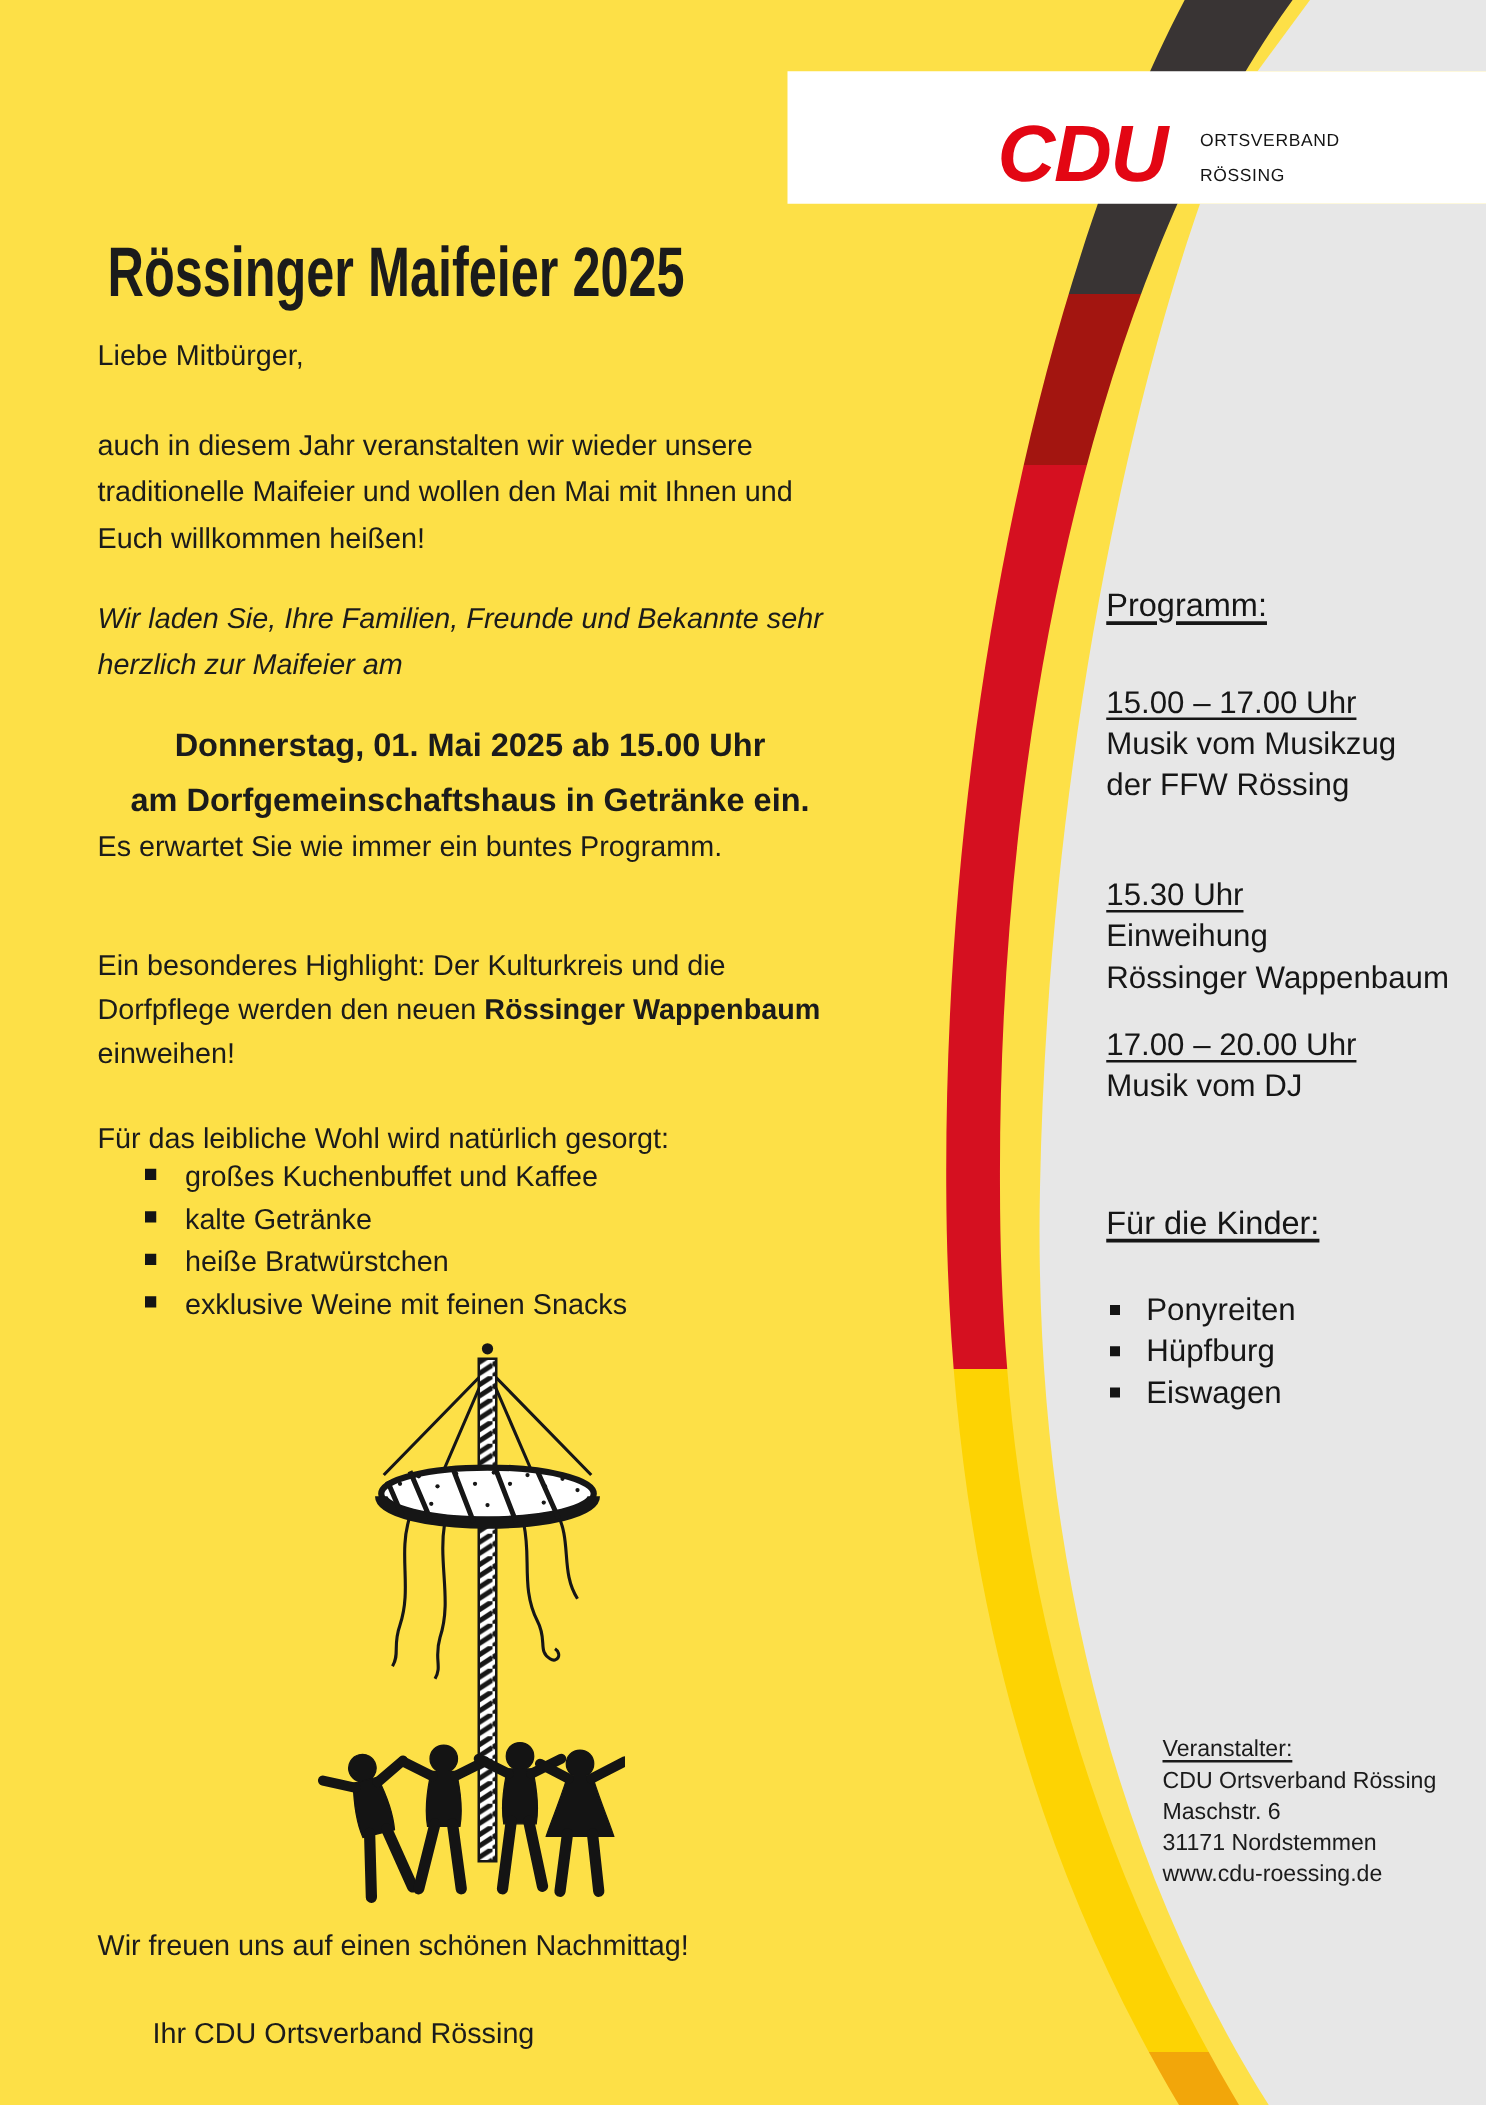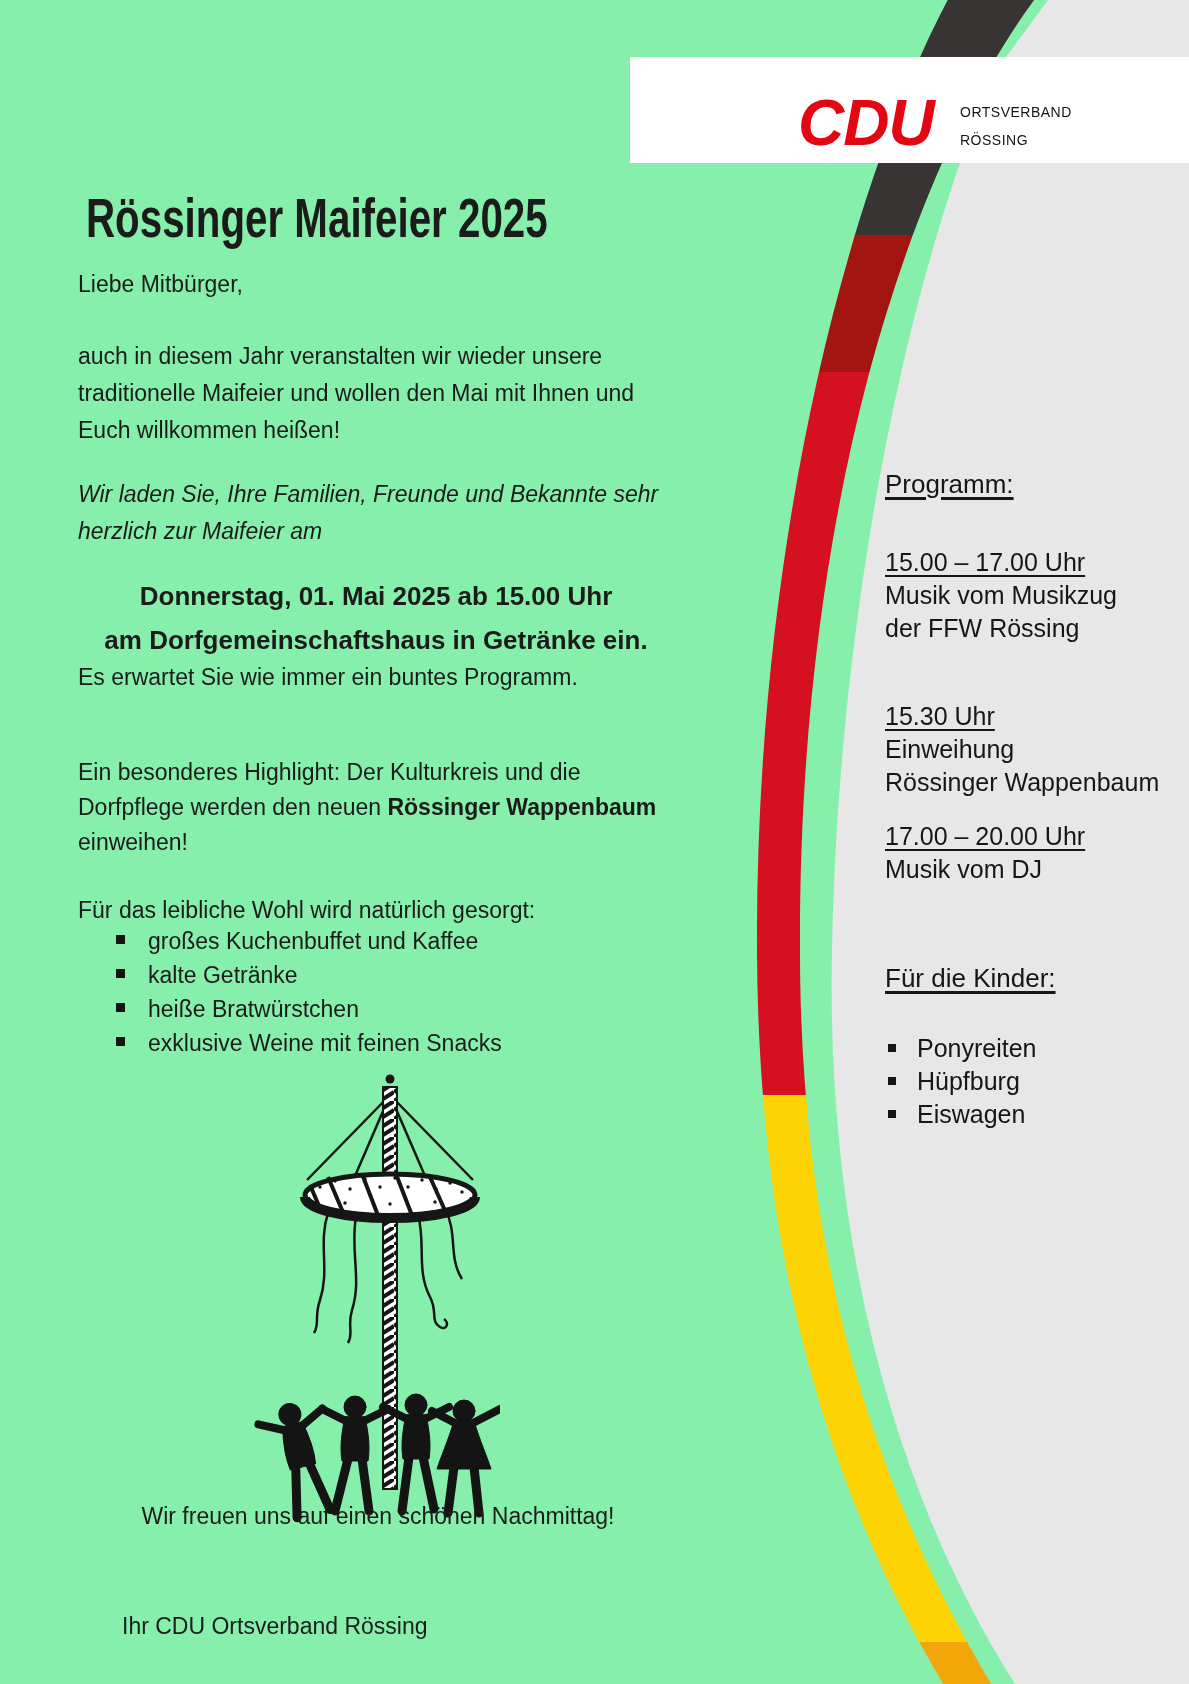--- a/index.html
+++ b/index.html
@@ -1,16 +1,16 @@
 <!DOCTYPE html>
 <html><head>
 <meta charset="utf-8">
 <style>
   html,body{margin:0;padding:0;background:#fff;}
-  .page{position:relative;width:1189px;height:1684px;background:#86efac;overflow:hidden;
+  .page{position:relative;width:1189px;height:1684px;background:#fde047;overflow:hidden;
         font-family:"Liberation Sans", sans-serif;color:#1b1b1b;}
   .abs{position:absolute;}
   .bg{position:absolute;left:0;top:0;width:1189px;height:1684px;}
   
   .cdu{left:798px;top:91px;font-size:64px;font-weight:bold;font-style:italic;
        color:#e30613;line-height:64px;letter-spacing:-1px;}
   .org{left:960px;top:98px;font-size:14px;line-height:28px;letter-spacing:.5px;color:#141414;}
   
   .title{left:86px;top:150px;font-size:56px;font-weight:bold;line-height:60px;
          transform:scaleX(.72);transform-origin:left top;white-space:nowrap;}
@@ -19,21 +19,21 @@
   .para1{top:338px;}
   .para2{top:476px;font-style:italic;}
   .invite{left:56px;top:574px;width:640px;text-align:center;font-size:26px;
           font-weight:bold;line-height:44px;}
   .para3{top:659px;}
   .highlight{top:755px;line-height:35px;}
   .foodintro{top:892px;}
   .foodlist{left:116px;top:924px;font-size:23px;line-height:34px;}
   .li{display:flex;align-items:flex-start;}
   .sq{width:9px;height:9px;background:#141414;margin:11px 23px 0 0;flex:none;}
-  .closing1{top:1498px;text-align:center;}
+  .closing1{top:1538px;}
   .closing2{top:1608px;margin-left:44px;}
   
   .sb{font-size:25px;line-height:33px;color:#161616;}
   .sbhead{font-size:26px;font-weight:normal;text-decoration:underline;
           text-decoration-thickness:2.5px;text-underline-offset:4px;}
   .time{text-decoration:underline;text-decoration-thickness:2px;text-underline-offset:4px;}
   .proghead{left:885px;top:468px;}
   .entry1{left:885px;top:546px;}
   .entry2{left:885px;top:684px;margin-top:16px;}
   .entry3{left:885px;top:820px;}
@@ -219,14 +219,21 @@
     <div class="li">
       <span class="sq"></span>
       <span>Hüpfburg</span>
     </div>
     <div class="li">
       <span class="sq"></span>
       <span>Eiswagen</span>
     </div>
   </div>
 
+  <div class="abs organizer">
+    <div class="orghead">Veranstalter:</div>
+    <div>CDU Ortsverband Rössing</div>
+    <div>Maschstr. 6</div>
+    <div>31171 Nordstemmen</div>
+    <div>www.cdu-roessing.de</div>
+  </div>
 
 </div>
 
 </body></html>

